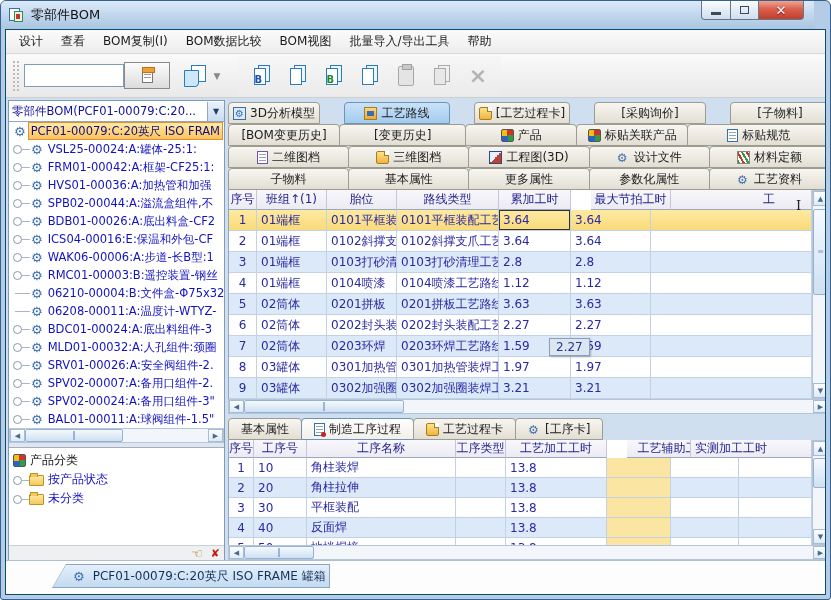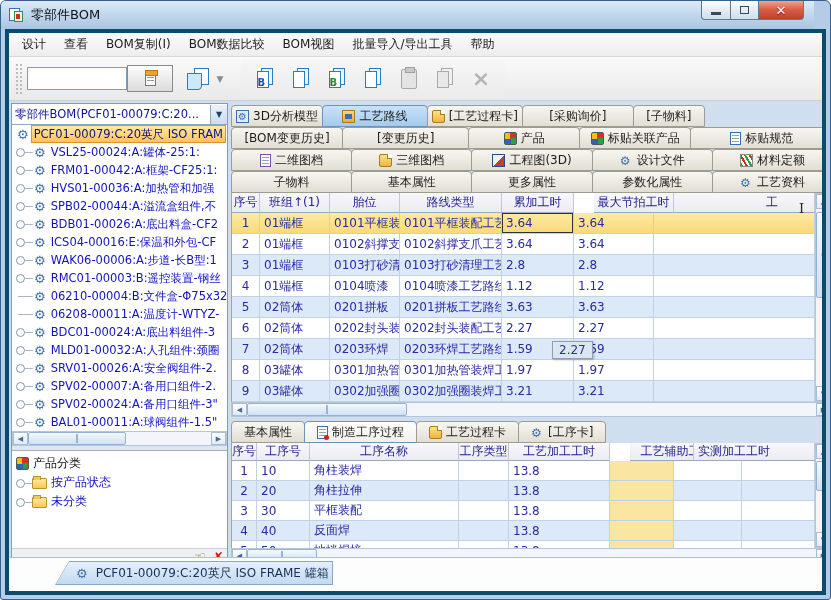--- a/index.html
+++ b/index.html
@@ -16,21 +16,21 @@
   .winbtns { position:absolute; right:10px; top:0; display:flex; }
   .wb { height:19px; border:1px solid #64788c; border-top:none; background:linear-gradient(#fdfeff,#e6eef6 45%,#cfdeee); display:flex; align-items:center; justify-content:center; margin-left:-1px; }
   .wb.min { width:30px; border-radius:0 0 0 4px; }
   .wb.max { width:29px; }
   .wb.close { width:46px; background:linear-gradient(#f0a492,#d9604c 45%,#c03f2d); border-radius:0 0 4px 0; }
   .minbar { width:10px; height:3px; background:#3a4a5a; margin-top:6px; }
   .maxbox { width:9px; height:8px; border:1px solid #3a4a5a; background:transparent; }
   .closex { color:#fff; font-size:13px; font-weight:bold; line-height:1; text-shadow:0 1px 1px #802; }
 
   
-  .client { position:absolute; left:4px; right:4px; top:28px; bottom:4px; background:#c2410c; border:4px solid #0c4a6e; overflow:hidden; }
+  .client { position:absolute; left:4px; right:4px; top:28px; bottom:4px; background:#c2410c; border:1px solid #0c4a6e; overflow:hidden; }
 
   .menubar { position:absolute; left:0; top:0; right:0; height:24px; background:linear-gradient(#fbfbfb,#ededed); border-bottom:1px solid #d8d8d8; display:flex; align-items:center; padding-left:4px; }
   .mi { font-size:12px; color:#1a1a1a; padding:3px 9px; }
 
   .toolbar { position:absolute; left:0; top:24px; right:0; height:44px; background:linear-gradient(#fafafa,#e9e9e9); border-bottom:1px solid #cfcfcf; display:flex; align-items:center; }
   .grip { width:8px; height:32px; margin:0 4px 0 6px; background-image:radial-gradient(#bcbcbc 1px, transparent 1.2px); background-size:4px 4px; }
   .srchinput { width:100px; height:23px; border:1px solid #7f9db9; background:#fff; font-size:12px; padding:0 4px; }
   .srchbtn { width:46px; height:27px; border:1px solid #8a8a8a; background:linear-gradient(#fcfcfc,#dcdcdc); display:flex; align-items:center; justify-content:center; }
   .filter-ic { position:relative; width:11px; height:14px; border:1px solid #777; background:#fdfdfd; }
   .filter-ic::before { content:""; position:absolute; left:-1px; top:-3px; width:11px; height:4px; background:#f0a030; border:1px solid #b87420; }
@@ -93,26 +93,26 @@
   .cube-ic { flex:none; width:13px; height:13px; border-radius:2px; background:conic-gradient(#d93025 0 25%, #2e9e44 25% 50%, #2a62c8 50% 75%, #f2c012 75%); border:1px solid #555; }
   .folder-ic { flex:none; position:relative; width:15px; height:11px; background:linear-gradient(#ffe9a0,#f4c95c); border:1px solid #b8942a; border-radius:1px; margin-top:2px; }
   .folder-ic::before { content:""; position:absolute; left:0; top:-3px; width:6px; height:3px; background:#f4c95c; border:1px solid #b8942a; border-bottom:none; }
   .minibar { position:absolute; left:0; bottom:0; right:0; height:16px; background:#eef0f2; border-top:1px solid #c8d0da; display:flex; align-items:center; justify-content:flex-end; padding-right:4px; gap:8px; }
   .hand-ic { font-size:13px; color:#b08a40; line-height:1; }
   .redx-ic { font-size:11px; color:#cc1212; font-weight:bold; line-height:1; }
 
   
   .rightpanel { position:absolute; left:222px; top:4px; width:601px; height:458px; }
 
-  .tabrow { display:flex; height:22px; }
+  .tabrow { display:flex; height:22px;justify-content:space-between; }
   .tab { display:flex; align-items:center; justify-content:center; gap:4px; background:linear-gradient(#f8f6f1,#e2ded4); border:1px solid #9c9c90; border-radius:4px 4px 0 0; margin-right:-1px; font-size:12px; color:#1c1c1c; white-space:nowrap; overflow:hidden; padding:0 4px; }
   .tab.sel { background:linear-gradient(#c9e2f8,#a3cbee); border-color:#6d93b5; }
   .tr1 .tab { flex:none; }
   .tr1 .tab:nth-child(2){ width:106px; } .tr1 .tab:nth-child(3){ width:96px; }
-  .tr1 .tab:nth-child(4){ width:112px; } .tr1 .tab:nth-child(5){ width:72px; } .tr1 .tab:nth-child(6){ width:74px; }
+  .tr1 .tab:nth-child(4){ width:112px; } .tr1 .tab:nth-child(5){ width:100px; } .tr1 .tab:nth-child(6){ width:74px; }
   .tr2 .tab, .tr3 .tab, .tr4 .tab { flex:1; }
   .tr2 .tab:nth-child(2){ flex:1.15; } .tr2 .tab:nth-child(5){ flex:1.3; }
   .tr4 .tab:nth-child(6){ flex:1.25; }
   .btabs .tab { flex:none; padding:0 12px; }
   .btabs .tab.sel { background:linear-gradient(#fefefd,#f2f0ea); }
 
   .tabico { display:none; width:13px; height:13px; flex:none; position:relative; }
   .gear-icon { display:inline-block; } .gear-icon::before { content:"\2699"; color:#3f6fae; font-size:12px; line-height:13px; }
   .cube-icon { display:inline-block; border-radius:2px; background:conic-gradient(#d93025 0 25%, #2e9e44 25% 50%, #2a62c8 50% 75%, #f2c012 75%); border:1px solid #555; }
   .doc-icon, .doc2-icon, .doccheck-icon { display:inline-block; width:11px; background:#fff; border:1px solid #3a6fae; }

